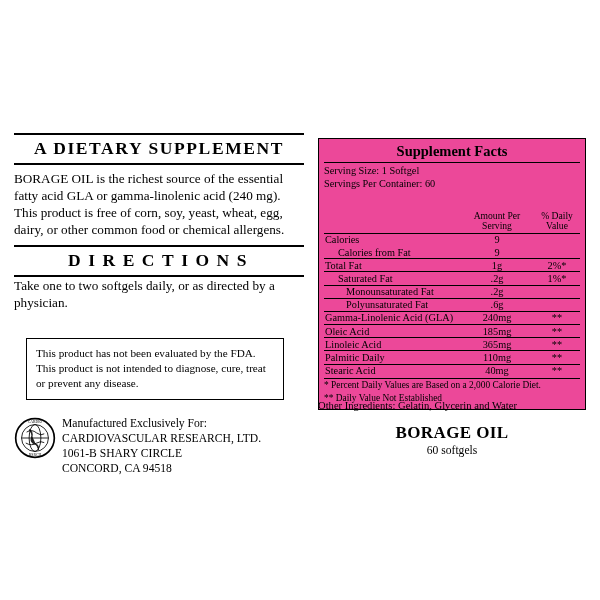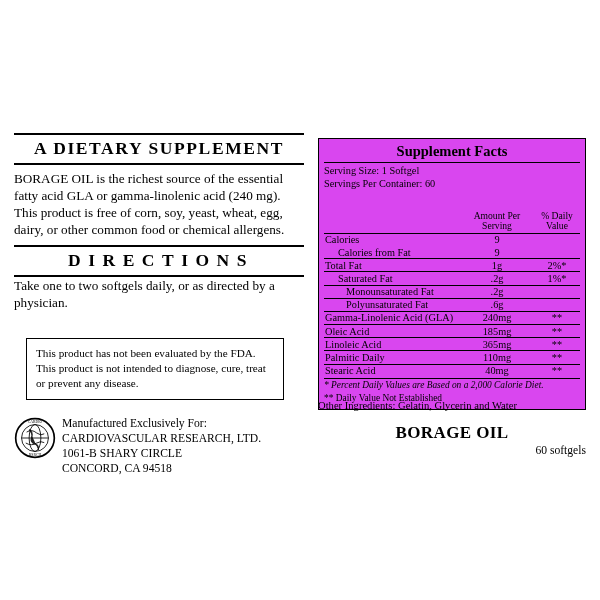--- a/index.html
+++ b/index.html
@@ -105,21 +105,21 @@
 
   
   .facts-panel {
     position: absolute;
     left: 318px;
     top: 138px;
     width: 268px;
     border: 1.3px solid #000;
     box-sizing: border-box;
     padding: 4px 5px 5px 5px;
-    background: #d946ef;
+    background: #ec4899;
   }
   .facts-title {
     text-align: center;
     font-size: 14.5px;
     font-weight: bold;
     padding-bottom: 2px;
   }
   .facts-rule {
     border-top: 1.3px solid #000;
     margin: 0 0 2px 0;
@@ -159,21 +159,20 @@
   .indent2 { padding-left: 22px !important; }
   .footnote {
     font-size: 9.4px;
     line-height: 1.2;
     padding-top: 1px;
   }
   .footnote-rule {
     border-top: 1.1px solid #000;
     margin-top: 1px;
     padding-top: 1.5px;
-    font-style: italic;
   }
 
   .other-ingredients {
     position: absolute;
     left: 318px;
     top: 400px;
     width: 268px;
     font-size: 10.6px;
   }
   .product-name {
@@ -184,21 +183,21 @@
     text-align: center;
     font-size: 17px;
     font-weight: bold;
     letter-spacing: 0.4px;
   }
   .product-count {
     position: absolute;
     left: 318px;
     top: 444px;
     width: 268px;
-    text-align: right;
+    text-align: center;
     font-size: 11.6px;
   }
 </style>
 </head>
 <body>
 
 <div class="page">
 
   <div class="left-panel">
     <div class="rule-heavy"></div>

